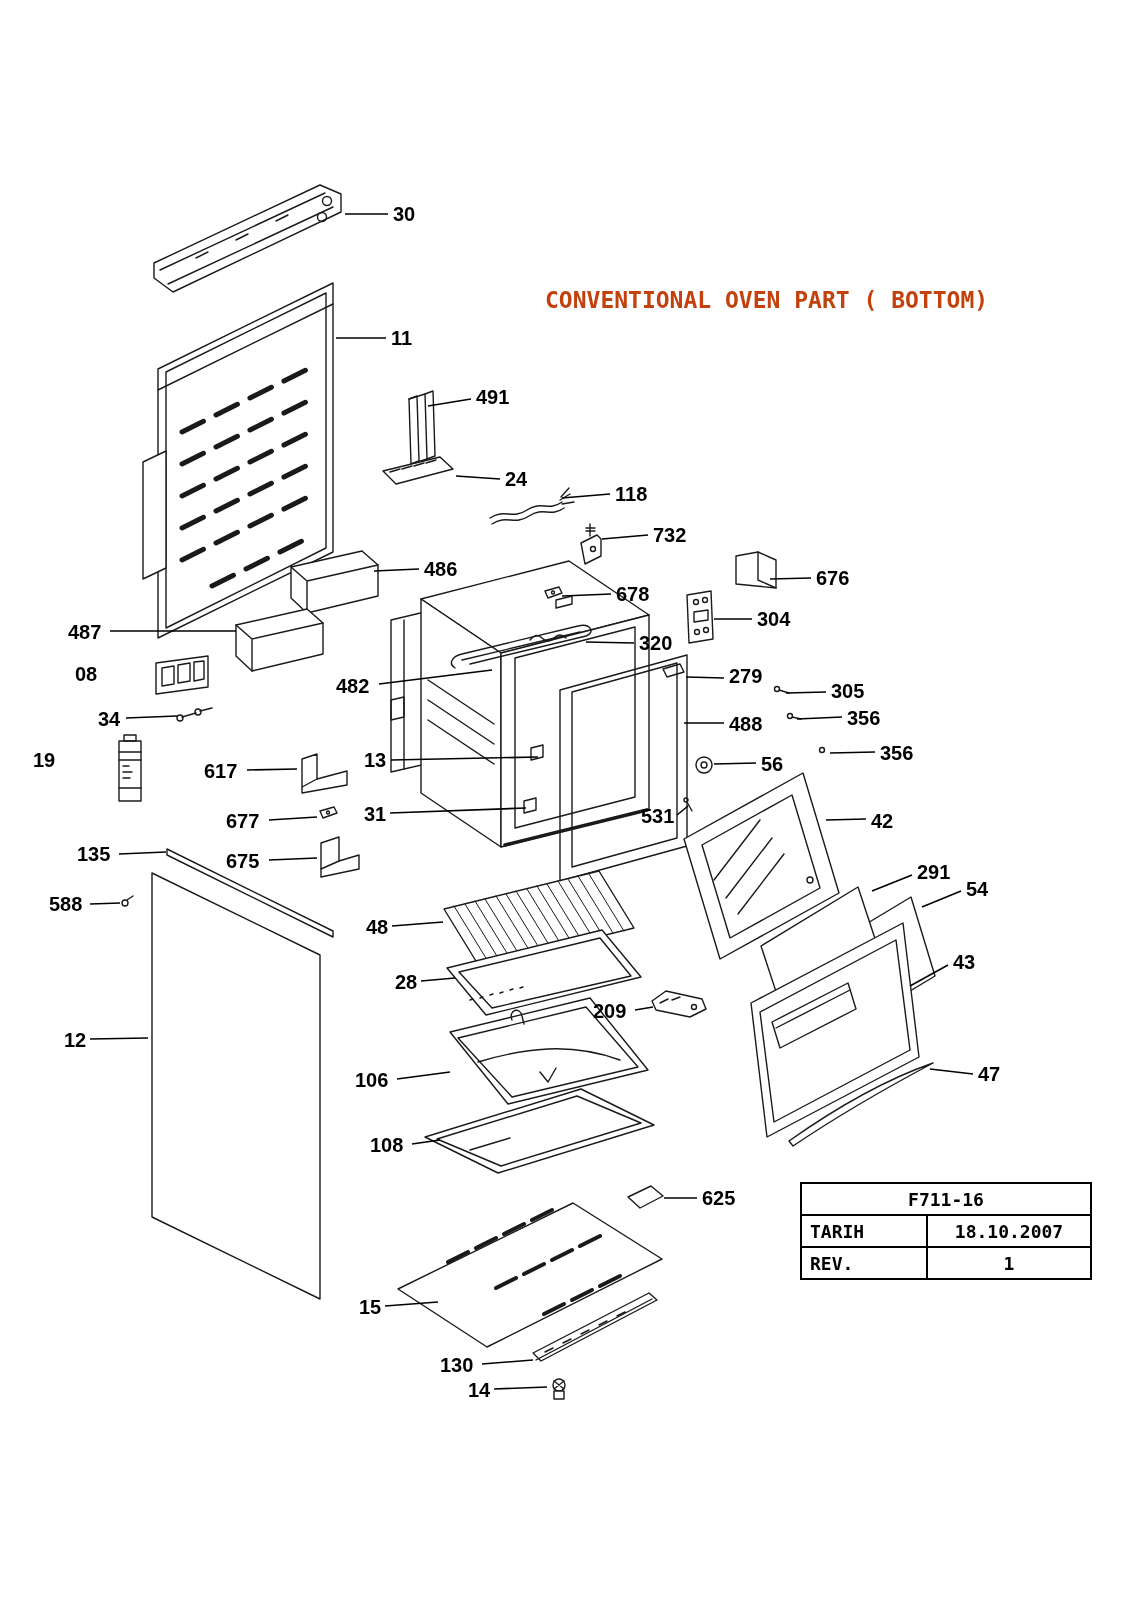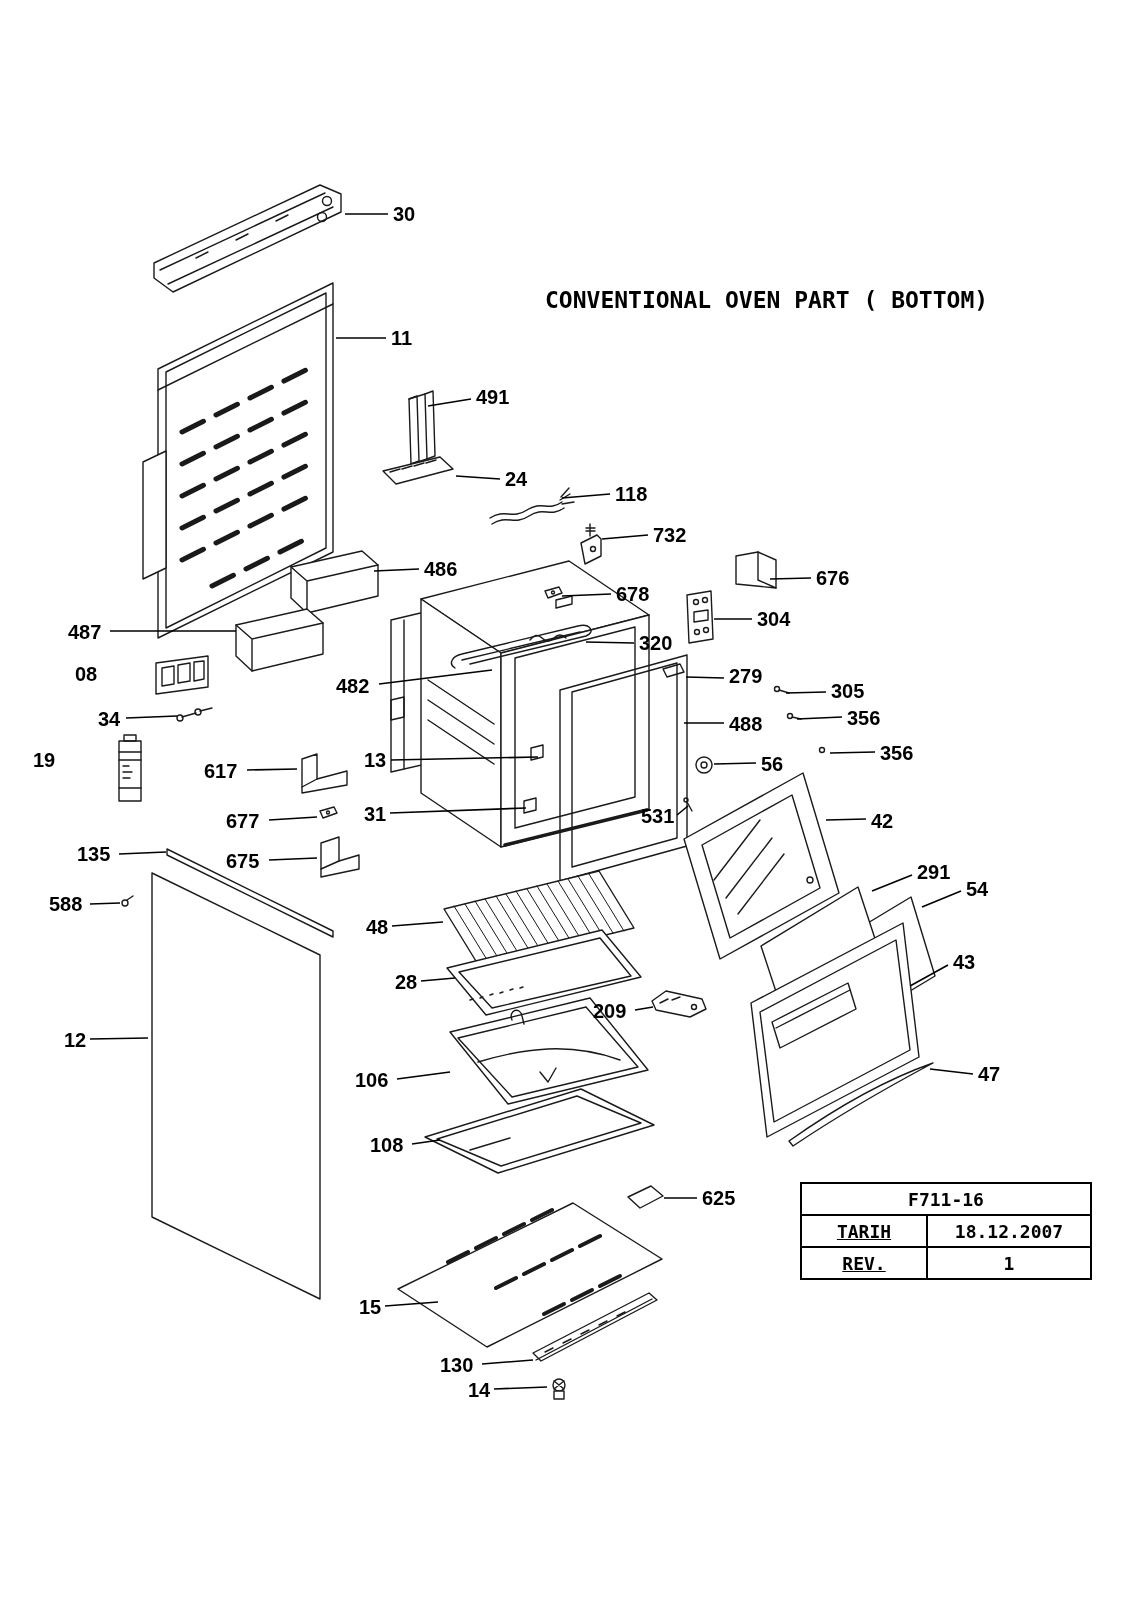--- a/index.html
+++ b/index.html
@@ -1,23 +1,23 @@
 <!DOCTYPE html>
 <html><head>
 <meta charset="utf-8">
 <style>
   html,body{margin:0;padding:0;background:#ffffff;}
   .canvas{position:relative;width:1121px;height:1600px;background:#fff;overflow:hidden;}
   .diagram-svg{position:absolute;left:0;top:0;}
   .page-title{position:absolute;left:545px;top:287px;font-family:"DejaVu Sans Mono",monospace;
-    font-size:23px;font-weight:bold;color:#000000;white-space:nowrap;letter-spacing:0;}
+    font-size:23px;font-weight:bold;color:#c2410c;white-space:nowrap;letter-spacing:0;}
   .info-table{position:absolute;left:800px;top:1182px;border-collapse:collapse;
     font-family:"DejaVu Sans Mono",monospace;font-size:18px;font-weight:bold;color:#000;background:#fff;}
   .info-table td{border:2px solid #000;padding:1px 8px;height:28px;}
-  .info-table .label-cell{width:108px;text-align:center;text-decoration:underline;}
+  .info-table .label-cell{width:108px;text-align:left;}
   .info-table .value-cell{width:146px;text-align:center;}
   .info-table .doc-cell{text-align:center;border-radius:9px;}
   .part-label{font-family:"Liberation Sans",sans-serif;font-size:20px;font-weight:bold;fill:#000;}
   .leader{stroke:#000;stroke-width:1.6;}
 </style>
 </head>
 <body>
 
 <div class="canvas">
 
@@ -367,21 +367,21 @@
 
   <div class="page-title">CONVENTIONAL OVEN PART ( BOTTOM)</div>
 
   <table class="info-table">
     <tbody>
       <tr>
         <td class="doc-cell" colspan="2">F711-16</td>
       </tr>
       <tr>
         <td class="label-cell">TARIH</td>
-        <td class="value-cell">18.12.2007</td>
+        <td class="value-cell">18.10.2007</td>
       </tr>
       <tr>
         <td class="label-cell">REV.</td>
         <td class="value-cell">1</td>
       </tr>
     </tbody>
   </table>
 
 </div>
 

